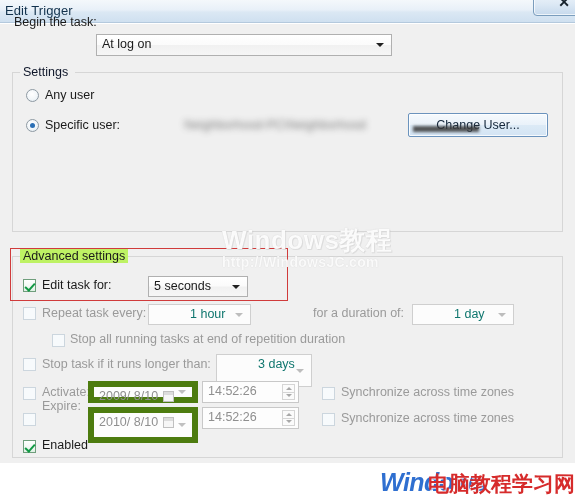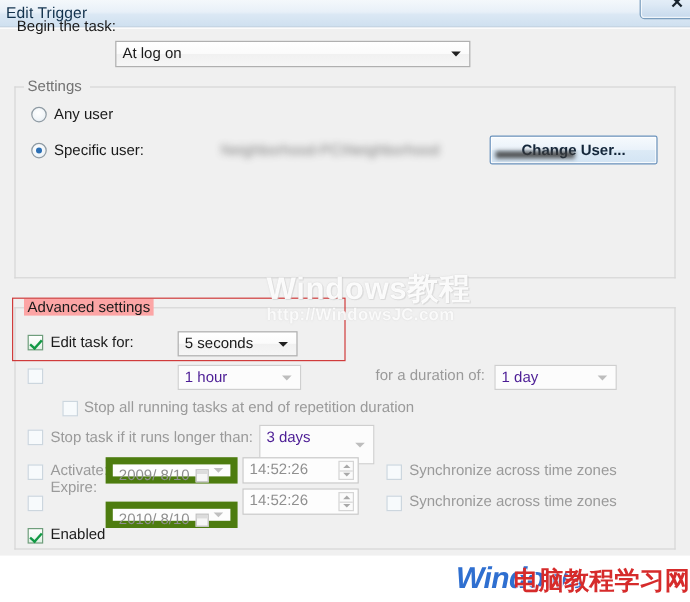--- a/index.html
+++ b/index.html
@@ -90,21 +90,21 @@
     box-sizing: border-box;
   }
   .combo .ctext {
     position: absolute;
     left: 5px; top: 2px;
     font-size: 12.5px;
     color: #1a1a1a;
     white-space: nowrap;
   }
   .combo.dis { border-color: #cfcfcf; background: #fcfcfc; }
-  .combo.dis .ctext { color: #4c1d95; }
+  .combo.dis .ctext { color: #0f766e; margin-left: 36px; }
   .arrow {
     position: absolute;
     right: 7px; top: 50%;
     margin-top: -2px;
     width: 0; height: 0;
     border-left: 4px solid transparent;
     border-right: 4px solid transparent;
     border-top: 4px solid #202020;
   }
   .combo.dis .arrow { border-top-color: #bdbdbd; }
@@ -135,21 +135,21 @@
     left: 75px; top: 72px;
     width: 488px; height: 1px;
     background: #d6d6d6;
   }
   #settings-legend {
     position: absolute;
     left: 20px; top: 65px;
     background: #f0f0f0;
     padding: 0 3px;
     font-size: 12.5px;
-    color: #737373;
+    color: #0f172a;
   }
 
   
   .radio {
     position: absolute;
     width: 13px; height: 13px;
     border-radius: 50%;
     border: 1px solid #8e9aa3;
     background: radial-gradient(circle at 45% 38%, #ffffff 0%, #f2f6f9 55%, #dbe6ee 100%);
     box-sizing: border-box;
@@ -182,21 +182,20 @@
   
   .btn {
     position: absolute;
     border: 1px solid #9aa7b2;
     border-radius: 2px;
     background: linear-gradient(to bottom, #f6fafd 0%, #eaf2fa 48%, #dceaf6 52%, #d3e4f4 100%);
     box-sizing: border-box;
     font-size: 12.5px;
     color: #13263a;
     text-align: center;
-    font-weight: bold;
   }
   #change-user-btn {
     left: 408px; top: 113px;
     width: 140px; height: 24px;
     border-color: #6b93bd;
     box-shadow: 0 0 0 1px rgba(255,255,255,0.8) inset;
   }
   #change-user-label {
     position: absolute;
     left: 0; right: 0; top: 4px;
@@ -229,21 +228,21 @@
   }
   #adv-group-top-right {
     position: absolute;
     left: 124px; top: 256px;
     width: 439px; height: 1px;
     background: #d6d6d6;
   }
   #adv-legend {
     position: absolute;
     left: 20px; top: 249px;
-    background: #fca5a5;
+    background: #bef264;
     padding: 0 3px;
     font-size: 12.5px;
     color: #1a1a1a;
   }
 
   
   .cb {
     position: absolute;
     width: 13px; height: 13px;
     border: 1px solid #9fb0bd;
@@ -361,21 +360,21 @@
   .spin .up { top: 2px; border-bottom: 3px solid #a8a8a8; }
   .spin .dn { bottom: 2px; border-top: 3px solid #a8a8a8; }
   .spin .sep {
     position: absolute;
     left: 0; right: 0; top: 50%;
     height: 1px; background: #d5d5d5;
   }
 
   #date-activate { left: 88px; top: 381px; width: 110px; height: 22px; }
   #time-activate { left: 202px; top: 381px; width: 97px; height: 22px; }
-  #date-expire   { left: 88px; top: 418px; width: 110px; height: 22px; }
+  #date-expire   { left: 88px; top: 407px; width: 110px; height: 36px; }
   #time-expire   { left: 202px; top: 407px; width: 97px; height: 22px; }
 
   #cb-sync1 { left: 322px; top: 387px; }
   #lbl-sync1 { left: 341px; top: 385px; }
   #cb-sync2 { left: 322px; top: 413px; }
   #lbl-sync2 { left: 341px; top: 411px; }
 
   #cb-enabled { left: 23px; top: 440px; }
   #lbl-enabled { left: 42px; top: 438px; }
 
@@ -496,20 +495,21 @@
   <div id="adv-legend">Advanced settings</div>
 
   <div class="cb checked" id="cb-delay"></div>
   <div class="lbl" id="lbl-delay">Edit task for:</div>
   <div class="combo" id="combo-delay">
     <div class="ctext">5 seconds</div>
     <div class="arrow"></div>
   </div>
 
   <div class="cb dis" id="cb-repeat"></div>
+  <div class="lbl dis" id="lbl-repeat">Repeat task every:</div>
   <div class="combo dis" id="combo-repeat">
     <div class="ctext">1 hour</div>
     <div class="arrow"></div>
   </div>
   <div class="lbl dis" id="lbl-duration">for a duration of:</div>
   <div class="combo dis" id="combo-duration">
     <div class="ctext">1 day</div>
     <div class="arrow"></div>
   </div>
 

